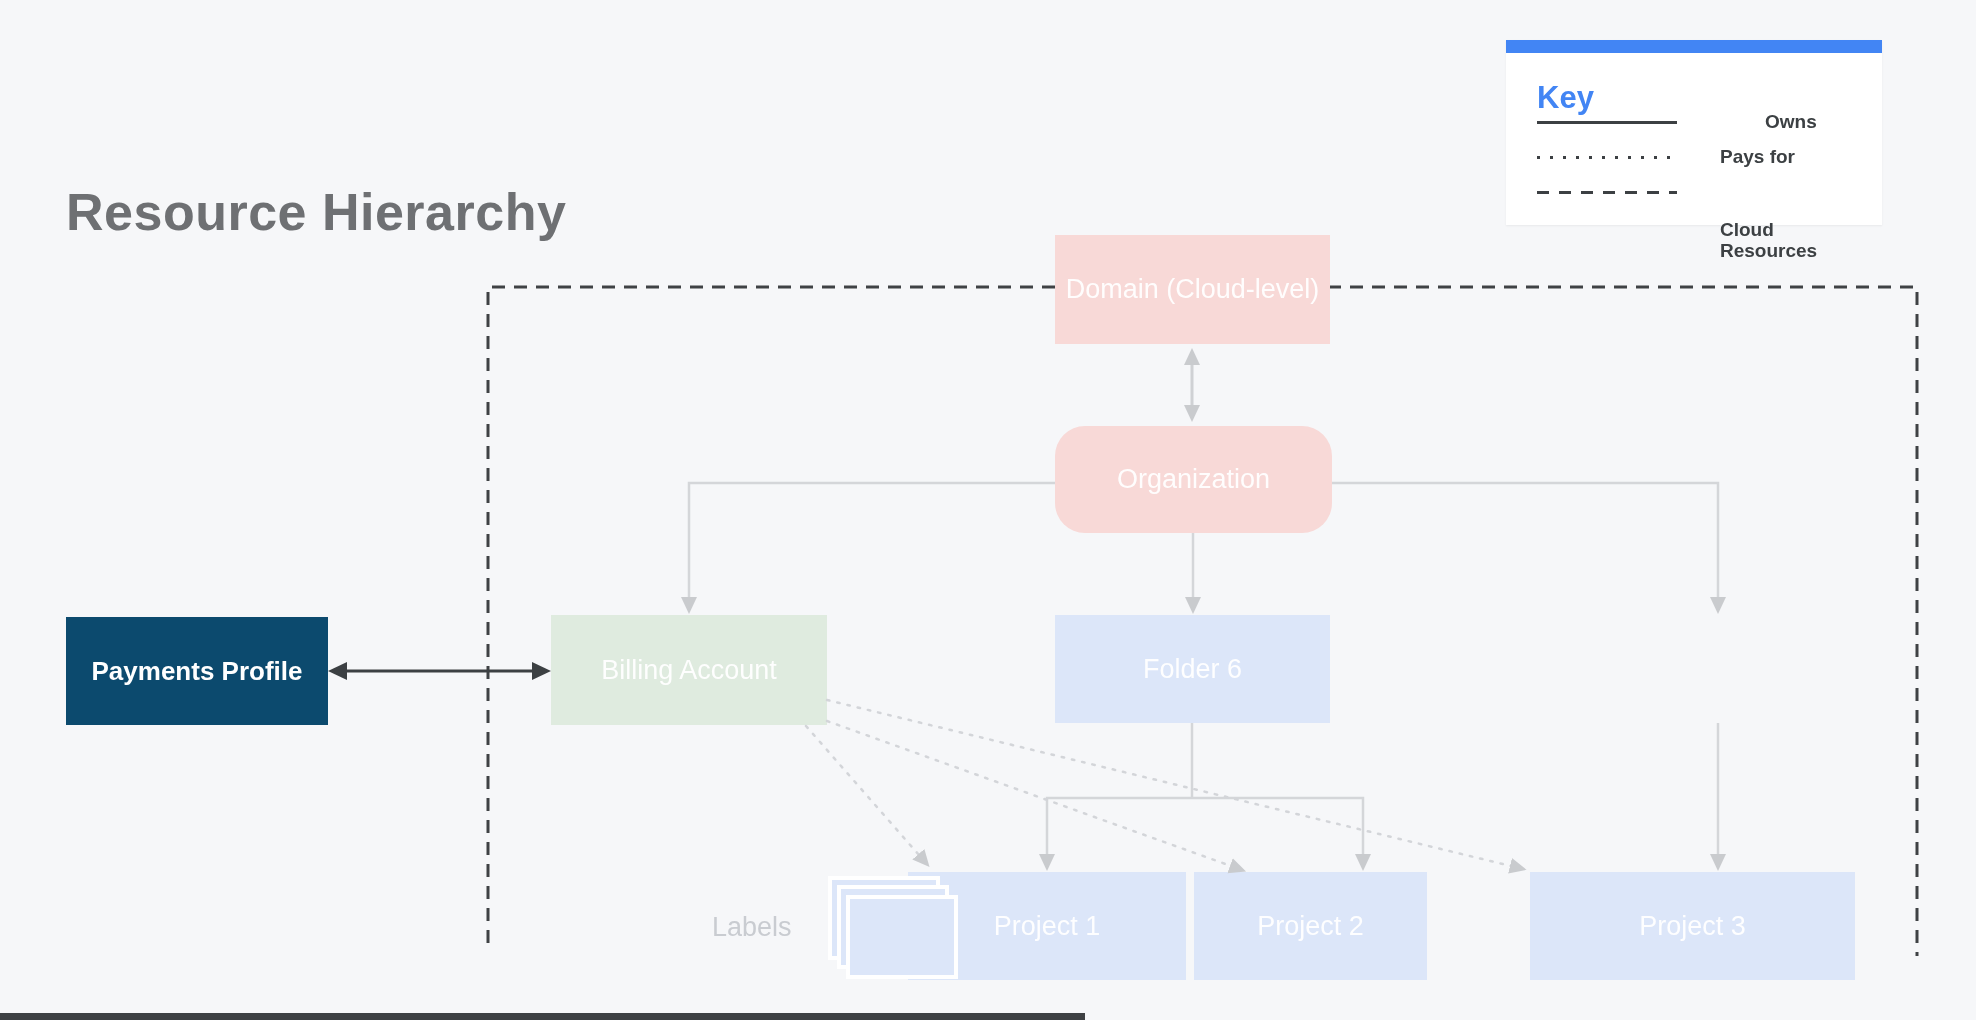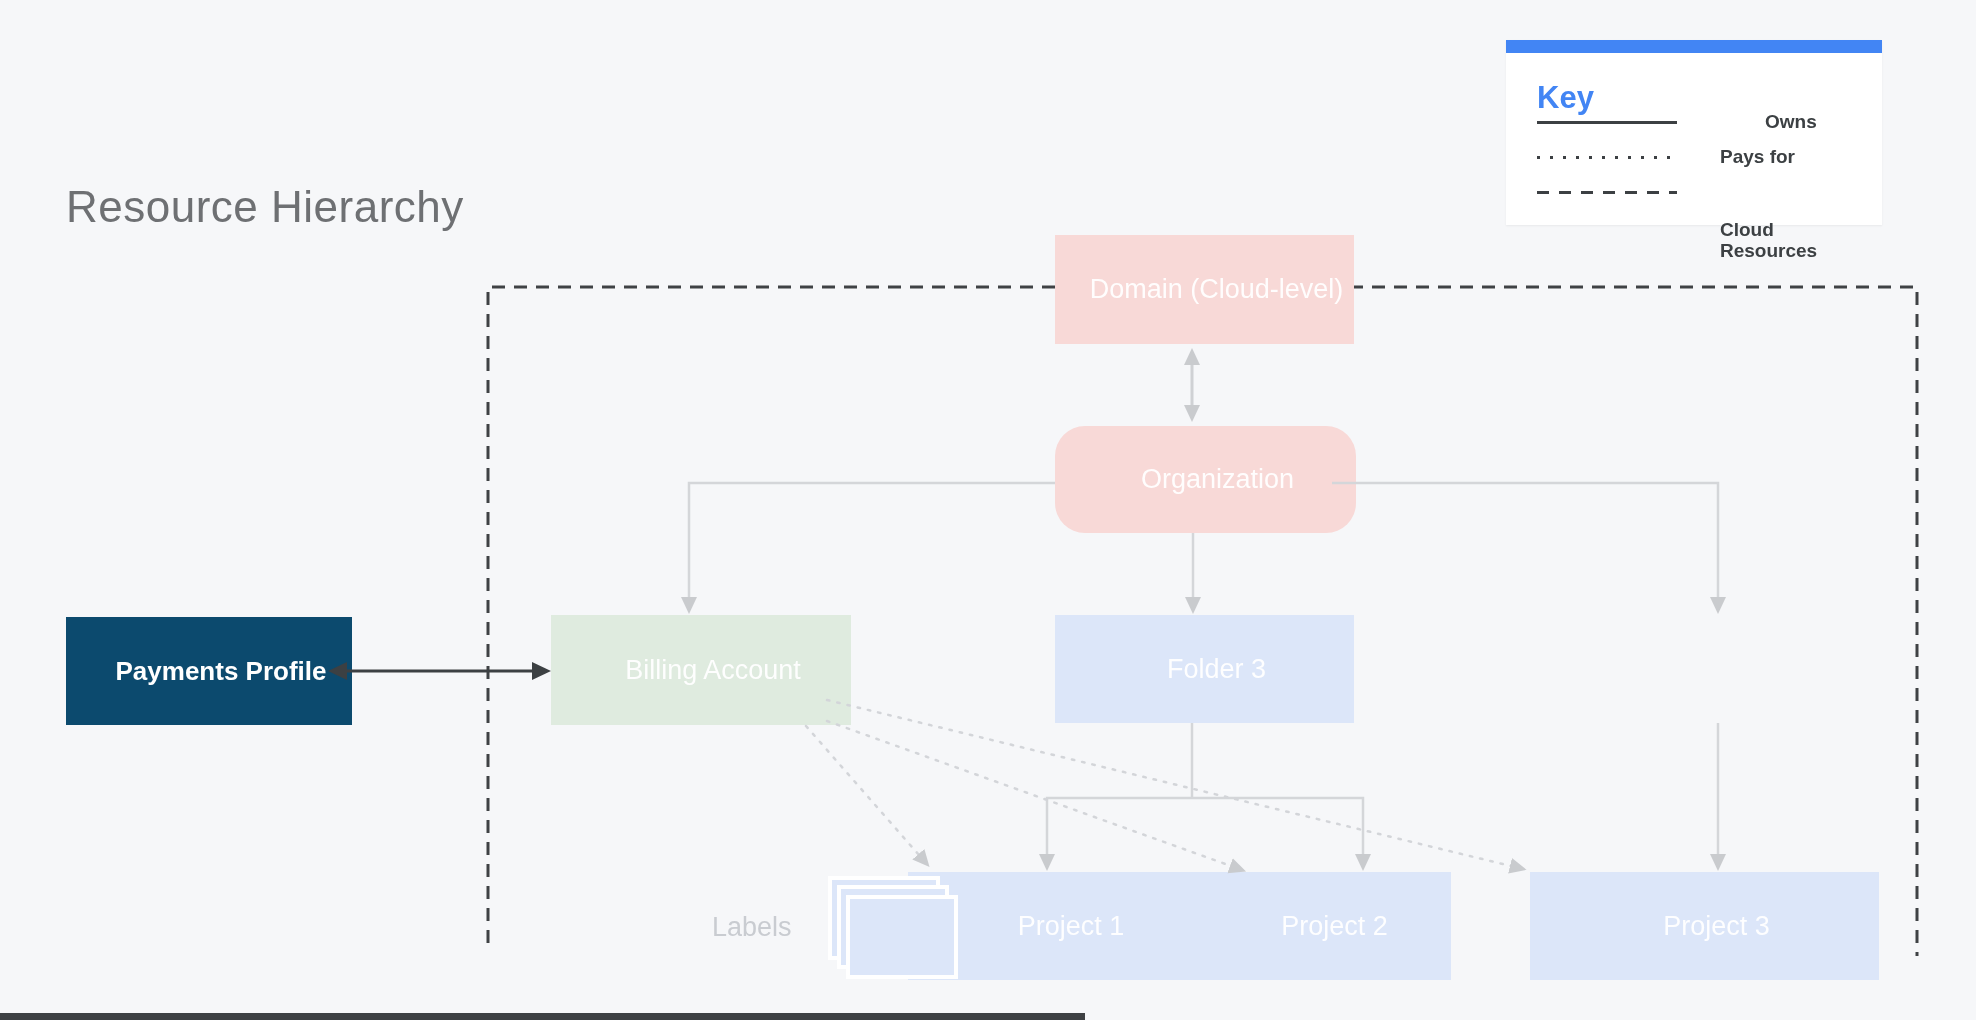--- a/index.html
+++ b/index.html
@@ -7,27 +7,27 @@
     position:relative;width:1976px;height:1020px;overflow:hidden;
     background:#f6f7f9;
     font-family:"Liberation Sans", sans-serif;
   }
   .abs{position:absolute;}
   svg.layer{position:absolute;left:0;top:0;pointer-events:none;}
 
   
   .page-title{
     left:66px;top:182px;
-    font-size:44px;font-weight:400;color:#6e7073;letter-spacing:.5px;
+    font-size:52px;font-weight:700;color:#6e7073;letter-spacing:.5px;
   }
 
   
   .node{
     display:flex;align-items:center;justify-content:center;
-    font-size:27px;color:rgba(255,255,255,.95);text-align:center;padding-left:24px;
+    font-size:27px;color:rgba(255,255,255,.95);text-align:center;
   }
   .node-pink   {background:#f8d9d7;}
   .node-green  {background:#dfebdf;}
   .node-blue   {background:#dce6f9;}
   .node-yellow {background:#0c4a6e;color:#ffffff;font-weight:bold;font-size:26px;}
 
   .n-domain   {left:1055px;top:235px;width:275px;height:109px;}
   .n-org      {left:1055px;top:426px;width:277px;height:107px;border-radius:30px;}
   .n-payments {left:66px;  top:617px;width:262px;height:108px;}
   .n-billing  {left:551px; top:615px;width:276px;height:110px;}
@@ -84,21 +84,21 @@
   <div class="abs node node-pink n-org">
     <span>Organization</span>
   </div>
   <div class="abs node node-yellow n-payments">
     <span>Payments Profile</span>
   </div>
   <div class="abs node node-green n-billing">
     <span>Billing Account</span>
   </div>
   <div class="abs node node-blue n-folder1">
-    <span>Folder 3</span>
+    <span>Folder 6</span>
   </div>
   <div class="abs node node-blue n-project1">
     <span>Project 1</span>
   </div>
   <div class="abs node node-blue n-project2">
     <span>Project 2</span>
   </div>
   <div class="abs node node-blue n-project3">
     <span>Project 3</span>
   </div>

